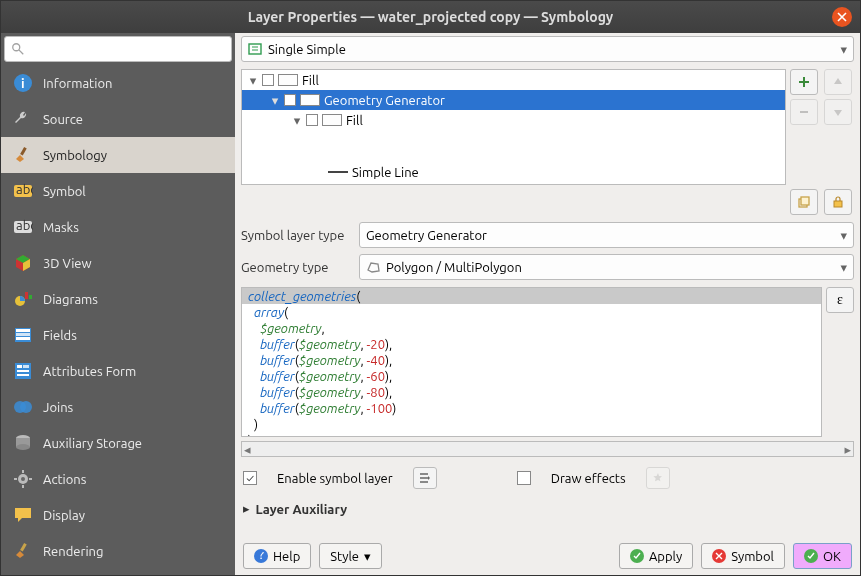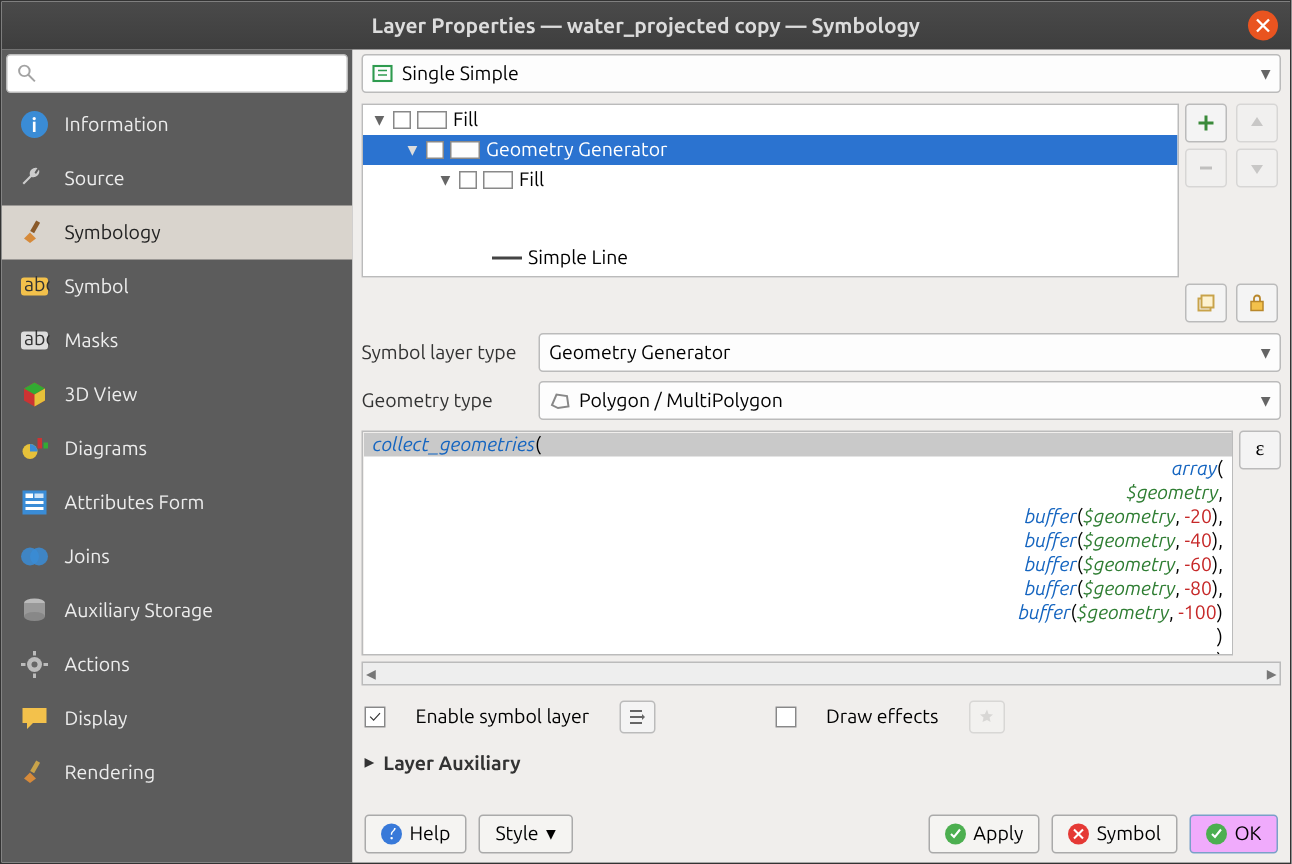--- a/index.html
+++ b/index.html
@@ -29,21 +29,21 @@
 .tree-row.selected .exp { color:#ddd; }
 .tree-row .chk { width:12px; height:12px; border:1px solid #888; background:#fff; }
 .tree-row .swatch { width:20px; height:12px; border:1px solid #888; background:#fdfdfd; }
 .tree-row .line-swatch { width:20px; height:2px; background:#444; }
 .tree-btns { width:30px; display:flex; flex-direction:column; gap:4px; }
 .tbtn { width:28px; height:26px; border:1px solid #bbb; border-radius:3px; background:#f4f4f4; display:flex; align-items:center; justify-content:center; }
 .tbtn.disabled { opacity:.45; }
 .label { min-width:110px; color:#333; }
 .expr { margin:4px 6px; border:1px solid #bbb; background:#fff; height:150px; overflow:auto; font-family: "DejaVu Sans Mono", monospace; font-size:12px; line-height:16px; padding:0; }
 .expr .hl { background:#c9c9c9; display:block; padding:0 6px; }
-.expr pre { padding:0 6px; white-space:pre;text-align:right; }
+.expr pre { padding:0 6px; white-space:pre; }
 .kw { color:#1565c0; font-style:italic; }
 .var { color:#2e7d32; font-style:italic; }
 .num { color:#c62828; }
 .scroll-h { height:16px; border:1px solid #bbb; margin:0 6px 4px; background:#eee; display:flex; align-items:center; justify-content:space-between; padding:0 2px; color:#777; }
 .chk-row { display:flex; align-items:center; gap:20px; padding:6px 8px; }
 .checkbox { width:14px; height:14px; border:1px solid #888; background:#fff; display:flex; align-items:center; justify-content:center; }
 .checkbox.checked::after { content:"✓"; font-size:11px; color:#333; }
 .section { display:flex; align-items:center; gap:6px; padding:6px 8px; font-weight:bold; color:#333; }
 .button-bar { display:flex; gap:8px; padding:6px 8px; margin-top:auto; }
 .btn { height:26px; padding:0 10px; border:1px solid #aaa; border-radius:3px; background:#f5f4f2; display:flex; align-items:center; gap:5px; }
@@ -138,20 +138,31 @@
               <path d="M7 12V7a5 5 0 0 1 5 5z" fill="#3a8cd6"></path>
               <rect x="12" y="3" width="3" height="7" fill="#c33"></rect>
               <rect x="16" y="6" width="3" height="4" fill="#3a3"></rect>
             </svg>
           </span>
           <span>Diagrams</span>
         </li>
         <li>
           <span class="nav-icon">
             <svg width="20" height="20" viewBox="0 0 20 20">
+              <rect x="2" y="3" width="16" height="14" fill="#3a8cd6"></rect>
+              <rect x="3" y="4" width="14" height="3" fill="#fff"></rect>
+              <rect x="3" y="8" width="14" height="3" fill="#cfe4f7"></rect>
+              <rect x="3" y="12" width="14" height="3" fill="#fff"></rect>
+            </svg>
+          </span>
+          <span>Fields</span>
+        </li>
+        <li>
+          <span class="nav-icon">
+            <svg width="20" height="20" viewBox="0 0 20 20">
               <rect x="2" y="2" width="16" height="16" fill="#3a8cd6"></rect>
               <rect x="4" y="4" width="5" height="3" fill="#fff"></rect>
               <rect x="10" y="4" width="6" height="3" fill="#cfe4f7"></rect>
               <rect x="4" y="9" width="12" height="2" fill="#fff"></rect>
               <rect x="4" y="13" width="12" height="2" fill="#fff"></rect>
             </svg>
           </span>
           <span>Attributes Form</span>
         </li>
         <li>

